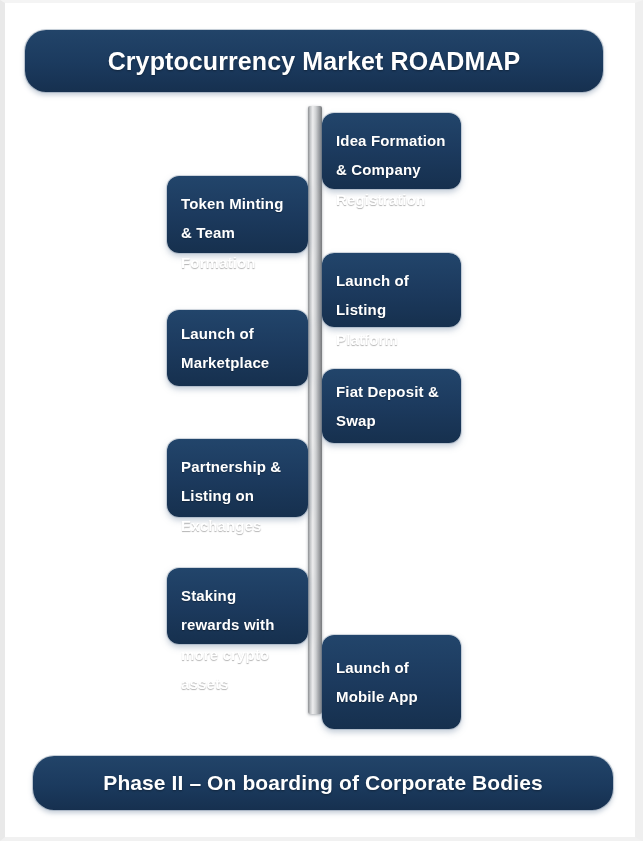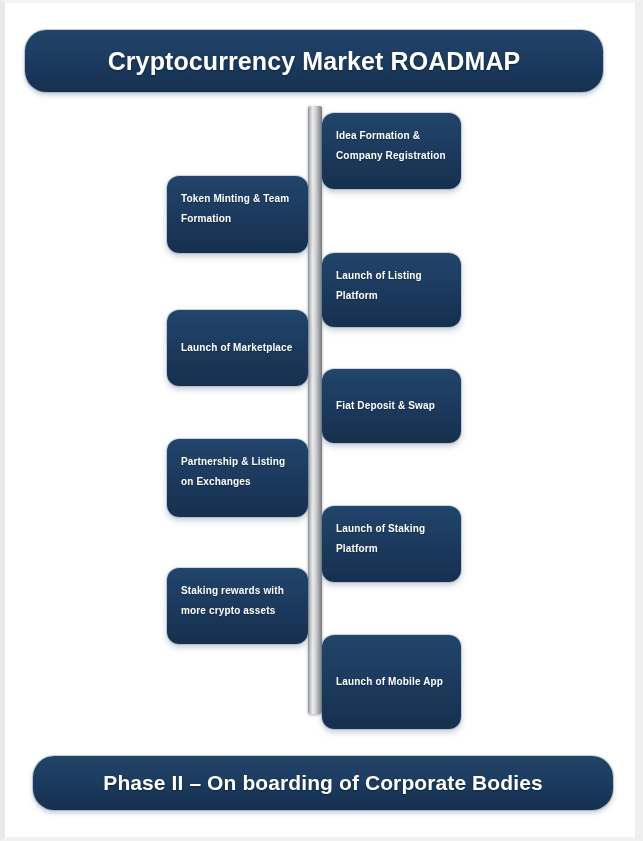--- a/index.html
+++ b/index.html
@@ -95,21 +95,21 @@
     box-sizing: border-box;
     padding: 13px 14px 12px 14px;
     display: flex;
     flex-direction: column;
   }
   .milestone.middle { justify-content: center; padding-top: 12px; padding-bottom: 12px; }
   .milestone.top    { justify-content: flex-start; }
 
   .milestone .m-text {
     color: #ffffff;
-    font-size: 10px;
+    font-size: 15px;
     font-weight: bold;
     line-height: 1.95;
     letter-spacing: 0.15px;
     text-shadow: 0 1px 1px rgba(0,0,0,0.3);
   }
 
   
   .col-left  { left: 162px; width: 141px; }
   
   .col-right { left: 317px; width: 139px; }
@@ -130,23 +130,20 @@
   </div>
 
   <div class="milestone col-right top" style="top:242px; height:74px;margin-top:8px;">
     <span class="m-text">Launch of Listing Platform</span>
   </div>
 
   <div class="milestone col-right middle" style="top:366px; height:74px;">
     <span class="m-text">Fiat Deposit &amp; Swap</span>
   </div>
 
-  <div class="milestone col-right top" style="top:503px; height:76px;">
-    <span class="m-text">Launch of Staking Platform</span>
-  </div>
 
   <div class="milestone col-right middle" style="top:632px; height:94px;">
     <span class="m-text">Launch of Mobile App</span>
   </div>
 
   <div class="milestone col-left top" style="top:173px; height:77px;">
     <span class="m-text">Token Minting &amp; Team Formation</span>
   </div>
 
   <div class="milestone col-left middle" style="top:307px; height:76px;">

